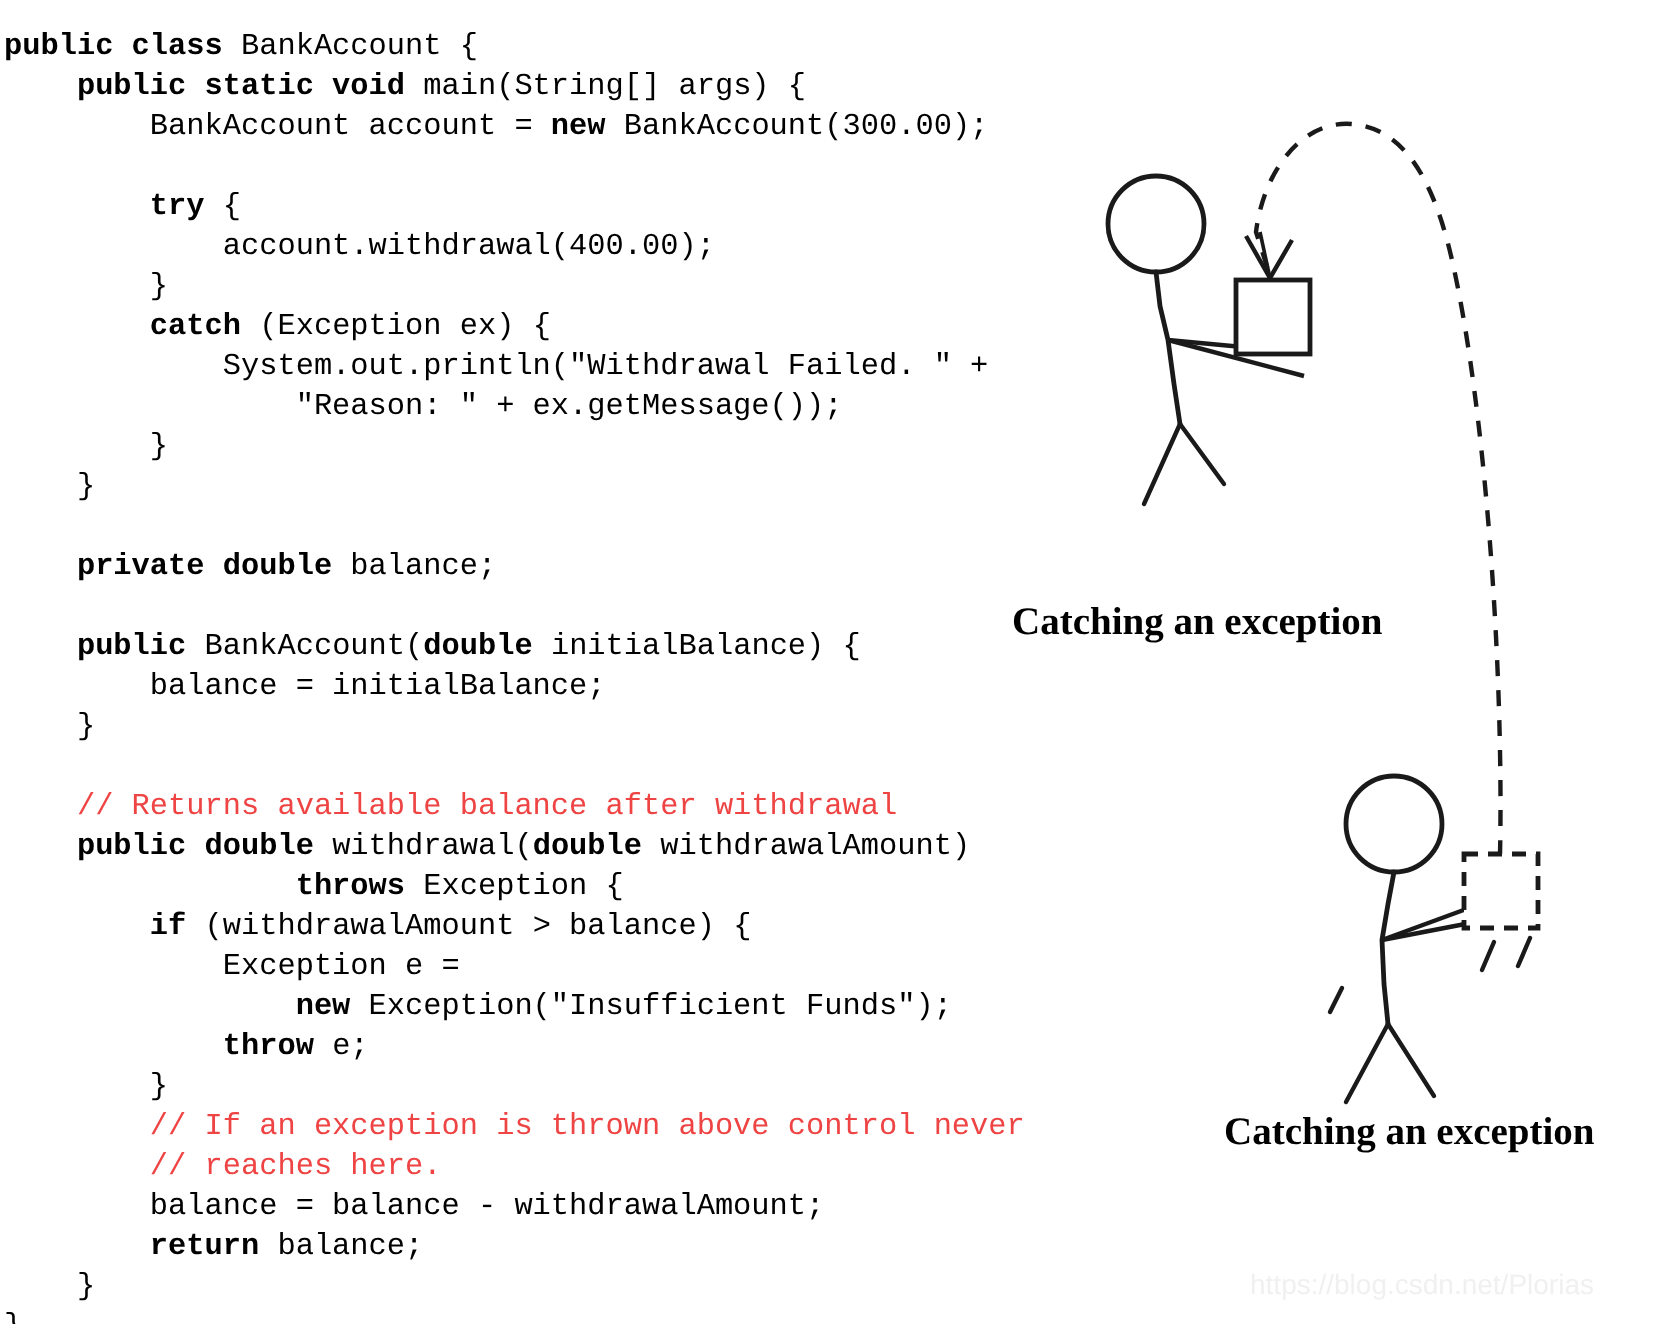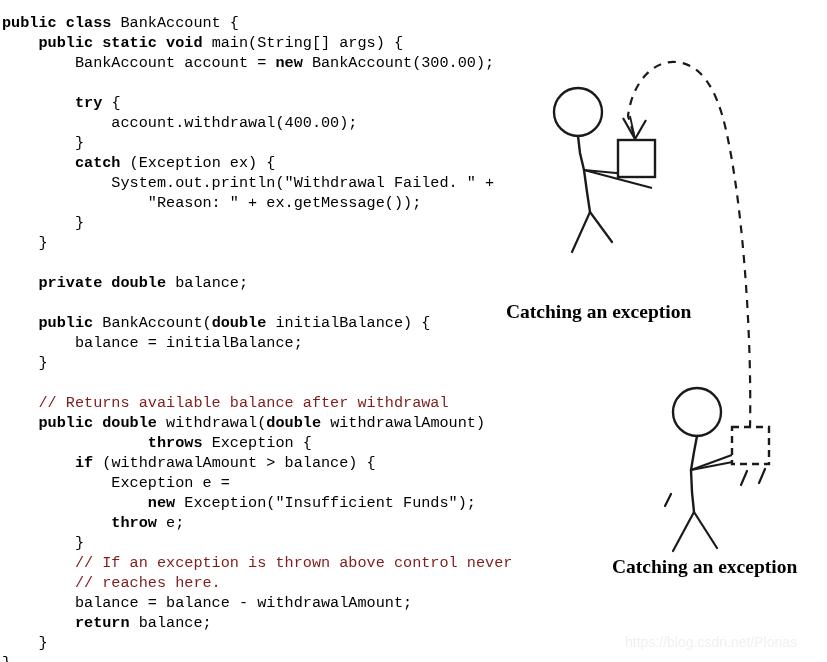--- a/index.html
+++ b/index.html
@@ -29,21 +29,21 @@
     line-height: 20px;
     font-family: "Liberation Mono", "DejaVu Sans Mono", monospace;
     font-size: 15.2px;
     letter-spacing: 0px;
     color: #000000;
     white-space: pre;
   }
 
   
   .b { font-weight: bold; }
-  .c { color: #7f1d1d; margin-top: 27px; }
+  .c { color: #ef4444; margin-top: 27px; }
 
   
   #diagram-layer {
     position: absolute;
     left: 0;
     top: 0;
     width: 827px;
     height: 662px;
     z-index: 2;
     pointer-events: none;

